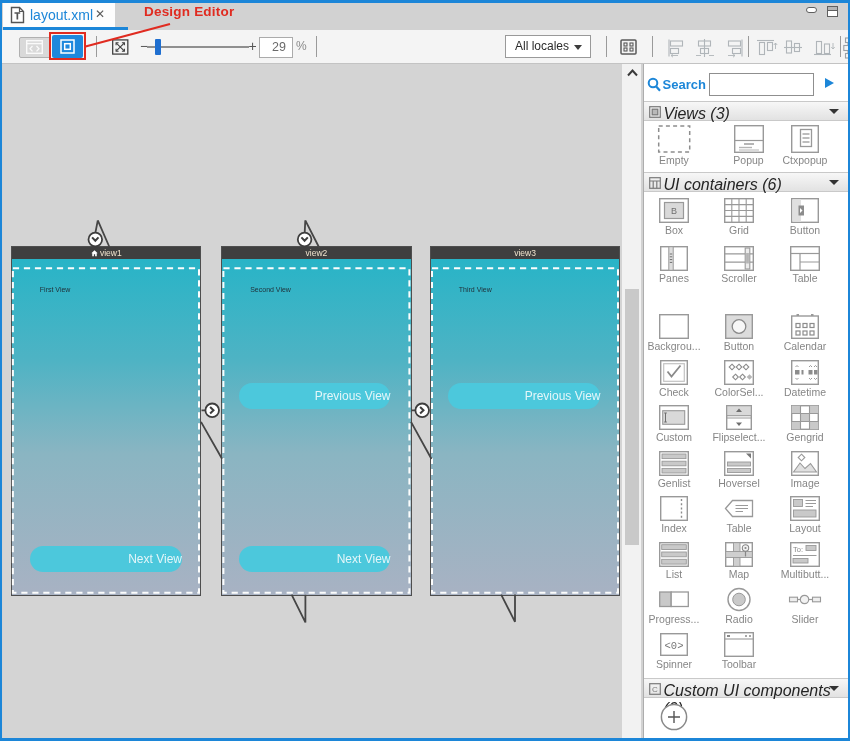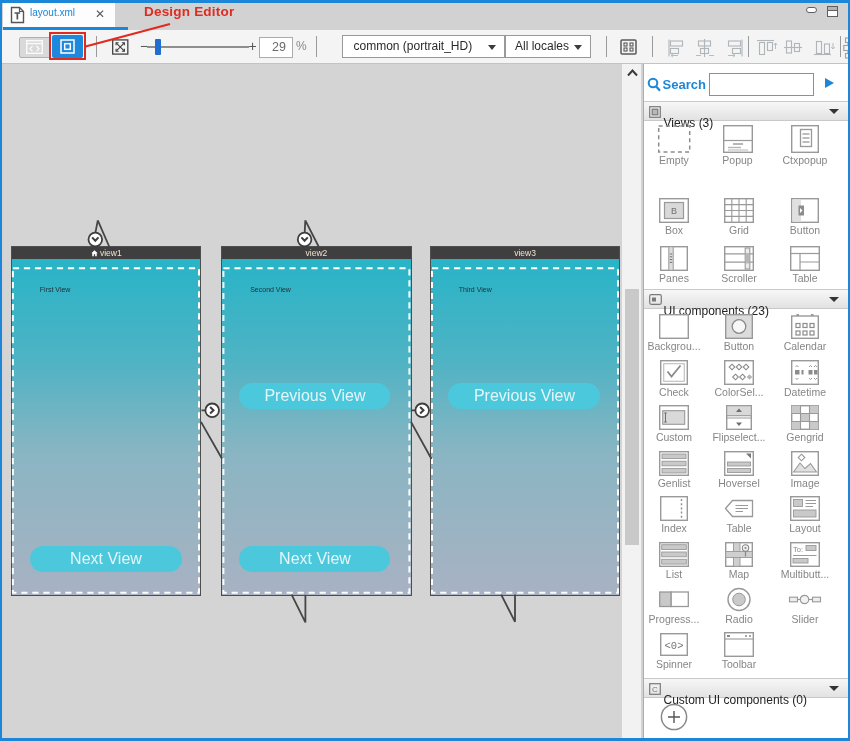--- a/index.html
+++ b/index.html
@@ -2,21 +2,21 @@
 <html><head>
 <meta charset="utf-8">
 <style>
 * { margin:0; padding:0; box-sizing:border-box; }
 html,body { width:850px; height:741px; overflow:hidden; }
 body { font-family:"Liberation Sans", sans-serif; position:relative; background:#d2d2d2; }
 #winborder { position:absolute; left:0; top:0; width:850px; height:741px; border:2.5px solid #1c86d8; border-top-width:3px; border-bottom-width:3.5px; z-index:60; pointer-events:none; }
 
 #tab { position:absolute; left:2.5px; top:2.5px; width:112px; height:24.5px; background:#fdfdfd; }
 #tabblue { position:absolute; left:2.5px; top:27px; width:125px; height:3px; background:#1c86d8; }
-#tabtxt { position:absolute; left:30px; top:7px; font-size:10px; color:#1c86d8; }
+#tabtxt { position:absolute; left:30px; top:7px; font-size:14px; color:#1c86d8; }
 #tabx { position:absolute; left:95px; top:7px; font-size:12px; color:#5a5a5a; }
 #annot { position:absolute; left:128px; top:3.5px; font-size:13.5px; font-weight:bold; color:#e02b20; letter-spacing:0.2px;padding-left:16px; }
 .winbtn { position:absolute; border:1.6px solid #5f5f5f; background:#fff; }
 #wb1 { left:806px; top:7px; width:10.5px; height:6px; border-radius:3px; }
 #wb2 { left:826.5px; top:6px; width:11px; height:11px; }
 #wb2 i { display:block; width:100%; height:4px; background:#b5b5b5; border-bottom:1px solid #5f5f5f; }
 
 #toolbar { position:absolute; left:0; top:30px; width:850px; height:34px; background:#f4f4f4; border-bottom:1px solid #c3c3c3; }
 .sep { position:absolute; top:6px; width:1px; height:21px; background:#9a9a9a; }
 .tbtn { position:absolute; display:flex; align-items:center; justify-content:center; }
@@ -33,31 +33,31 @@
 .dd { position:absolute; top:4.5px; height:23.5px; background:#fff; border:1px solid #999; font-size:12px; color:#2a2a2a; line-height:21px; }
 #dd1 { left:341.5px; width:163.5px; }
 #dd2 { left:505px; width:86px; }
 .caret { position:absolute; top:9px; width:0; height:0; border-left:4.5px solid transparent; border-right:4.5px solid transparent; border-top:5px solid #3c3c3c; }
 
 #canvas { position:absolute; left:2.5px; top:64px; width:619.5px; height:674px; background:#d4d4d4; }
 .view { position:absolute; width:190.6px; height:349.5px; border:1.5px solid #4e4e4e; background:#3f3f3f; }
 .vtitle { position:relative; height:19px; background:#3f3f3f; color:#efe3cd; font-size:8.5px; text-align:center; line-height:12px; }
 .vbody { position:absolute; left:0; top:11.5px; right:0; bottom:0; background:linear-gradient(#28b4c7, #4eb3c4 30%, #8ab5c2 58%, #a8b2c3); }
 .vlabel { position:absolute; left:28px; top:27.5px; font-size:7px; color:#20333c; }
-.vbtn { position:absolute; height:26px; background:#4cc8dc; border-radius:13px; color:#e4f6f9; font-size:16px; text-align:center; line-height:26px; }
+.vbtn { position:absolute; height:26px; background:#4cc8dc; border-radius:13px; color:#e4f6f9; font-size:12px; text-align:right; line-height:26px; }
 
 #sbtrack { position:absolute; left:622px; top:64px; width:19px; height:674px; background:#f2f2f2; }
 #sbthumb { position:absolute; left:625px; top:289px; width:14px; height:256px; background:#c9c9c9; }
 
 #panel { position:absolute; left:642.5px; top:64px; width:205px; height:674px; background:#fff; border-left:1px solid #adadad; }
 #searchtxt { position:absolute; left:19px; top:13px; font-size:13px; font-weight:bold; color:#1c86d8; }
 #searchbox { position:absolute; left:65.5px; top:8.5px; width:105px; height:23.5px; background:#fff; border:1px solid #8f8f8f; }
 #searcharrow { position:absolute; left:181px; top:14px; width:0; height:0; border-top:5.5px solid transparent; border-bottom:5.5px solid transparent; border-left:9px solid #1c86d8; }
 .hd { position:absolute; left:0; width:100%; height:20px; background:linear-gradient(#f7f7f7,#e2e2e2); border-top:1px solid #c9c9c9; border-bottom:1px solid #c9c9c9; }
-.hdt { position:absolute; left:20px; top:14px; font-size:12px; color:#242424; }
+.hdt { position:absolute; left:20px; top:3px; font-size:16px; color:#242424;font-style:italic; }
 .hdc { position:absolute; right:9px; top:7px; width:0; height:0; border-left:5px solid transparent; border-right:5px solid transparent; border-top:5.5px solid #333; }
 .hdi { position:absolute; left:5px; top:4px; }
 .it { position:absolute; width:64px; text-align:center; }
 .it svg { display:block; margin:0 auto; }
 .lb { font-size:10.5px; color:#868686; margin-top:1px; white-space:nowrap; }
 </style>
 </head>
 <body>
 
   <div id="tab"></div>
@@ -98,21 +98,20 @@
         <path d="M4.2 6.3 V3.7 H6.8 M10.2 3.7 H12.8 V6.3 M12.8 9.7 V12.3 H10.2 M6.8 12.3 H4.2 V9.7" fill="none" stroke="#3f3f3f" stroke-width="1.1"></path>
       </svg>
     </div>
     <span id="sldminus">−</span>
     <div id="sldtrack"></div>
     <div id="sldhandle"></div>
     <span id="sldplus">+</span>
     <div id="numbox">29</div>
     <span id="pct">%</span>
     <div class="sep" style="left:316px"></div>
-    <div id="dd1" class="dd"><span style="margin-left:11px">common (portrait_HD)</span><i class="caret" style="left:145px"></i></div>
     <div id="dd2" class="dd"><span style="margin-left:9px">All locales</span><i class="caret" style="left:68px"></i></div>
     <div class="sep" style="left:605.5px"></div>
     <svg style="position:absolute;left:620px;top:9px" width="17" height="16" viewBox="0 0 17 16">
       <rect x="1" y="1" width="15" height="14" fill="none" stroke="#5a5a5a" stroke-width="1.5" rx="1"></rect>
       <rect x="4" y="4" width="3" height="3" fill="none" stroke="#5a5a5a" stroke-width="1.1"></rect>
       <rect x="10" y="4" width="3" height="3" fill="none" stroke="#5a5a5a" stroke-width="1.1"></rect>
       <rect x="4" y="9" width="3" height="3" fill="none" stroke="#5a5a5a" stroke-width="1.1"></rect>
       <rect x="10" y="9" width="3" height="3" fill="none" stroke="#5a5a5a" stroke-width="1.1"></rect>
     </svg>
     <div class="sep" style="left:652px"></div>
@@ -233,45 +232,45 @@
     <div id="searchbox"></div>
     <div id="searcharrow"></div>
     <div class="hd" style="top:36.5px">
       <svg class="hdi" width="12" height="12" viewBox="0 0 12 12" fill="none" stroke="#7a7a7a" stroke-width="1.2">
         <rect x="0.7" y="0.7" width="10.6" height="10.6"></rect>
         <rect x="3.2" y="3.2" width="5.6" height="5.6" fill="#b9b9b9"></rect>
       </svg>
       <span class="hdt">Views (3)</span>
       <i class="hdc"></i>
     </div>
-    <div class="hd" style="top:224.5px">
-      <svg class="hdi" width="13" height="11" viewBox="0 0 13 11" fill="none" stroke="#7a7a7a" stroke-width="1.2">
-        <rect x="0.7" y="0.7" width="11.6" height="9.6" rx="1.5"></rect>
-        <rect x="3" y="3.5" width="4" height="4" fill="#7a7a7a" stroke="none"></rect>
+    <div class="hd" style="top:107.5px">
+      <svg class="hdi" width="12" height="12" viewBox="0 0 12 12" fill="none" stroke="#7a7a7a" stroke-width="1.2">
+        <rect x="0.7" y="0.7" width="10.6" height="10.6"></rect>
+        <path d="M0.7 4 H11.3 M4.2 4 V11.3 M7.8 4 V11.3"></path>
       </svg>
-      <span class="hdt">UI components (23)</span>
+      <span class="hdt">UI containers (6)</span>
       <i class="hdc"></i>
     </div>
     <div class="hd" style="top:613.5px">
       <svg class="hdi" width="12" height="12" viewBox="0 0 12 12" fill="none" stroke="#7a7a7a" stroke-width="1.2">
         <rect x="0.7" y="0.7" width="10.6" height="10.6"></rect>
         <text x="6" y="8.8" font-size="8" fill="#7a7a7a" stroke="none" text-anchor="middle">C</text>
       </svg>
       <span class="hdt">Custom UI components (0)</span>
       <i class="hdc"></i>
     </div>
     <div id="items">
 
     <div class="it" style="left:-1.5px;top:60.5px">
         <svg width="34" height="28" viewBox="0 0 34 28">
           <rect x="1.7" y="1" width="31" height="26" fill="none" stroke="#8d8d8d" stroke-width="1.5" stroke-dasharray="4 3.2"></rect>
         </svg>
         <div class="lb">Empty</div>
       </div>
-    <div class="it" style="left:62px;top:60.5px">
+    <div class="it" style="left:73px;top:60.5px">
         <svg width="34" height="28" viewBox="0 0 34 28">
           <rect x="2.7" y="0.7" width="28.6" height="26.6" fill="#fff" stroke="#999" stroke-width="1.4"></rect>
           <line x1="2.7" y1="15.5" x2="31.3" y2="15.5" stroke="#999" stroke-width="1.2"></line>
           <rect x="12" y="18" width="10" height="2" fill="#b5b5b5"></rect>
           <line x1="7" y1="22.5" x2="20" y2="22.5" stroke="#b5b5b5" stroke-width="1.4"></line>
           <line x1="7" y1="25" x2="27" y2="25" stroke="#b5b5b5" stroke-width="1"></line>
         </svg>
         <div class="lb">Popup</div>
       </div>
     <div class="it" style="left:129.5px;top:60.5px">

